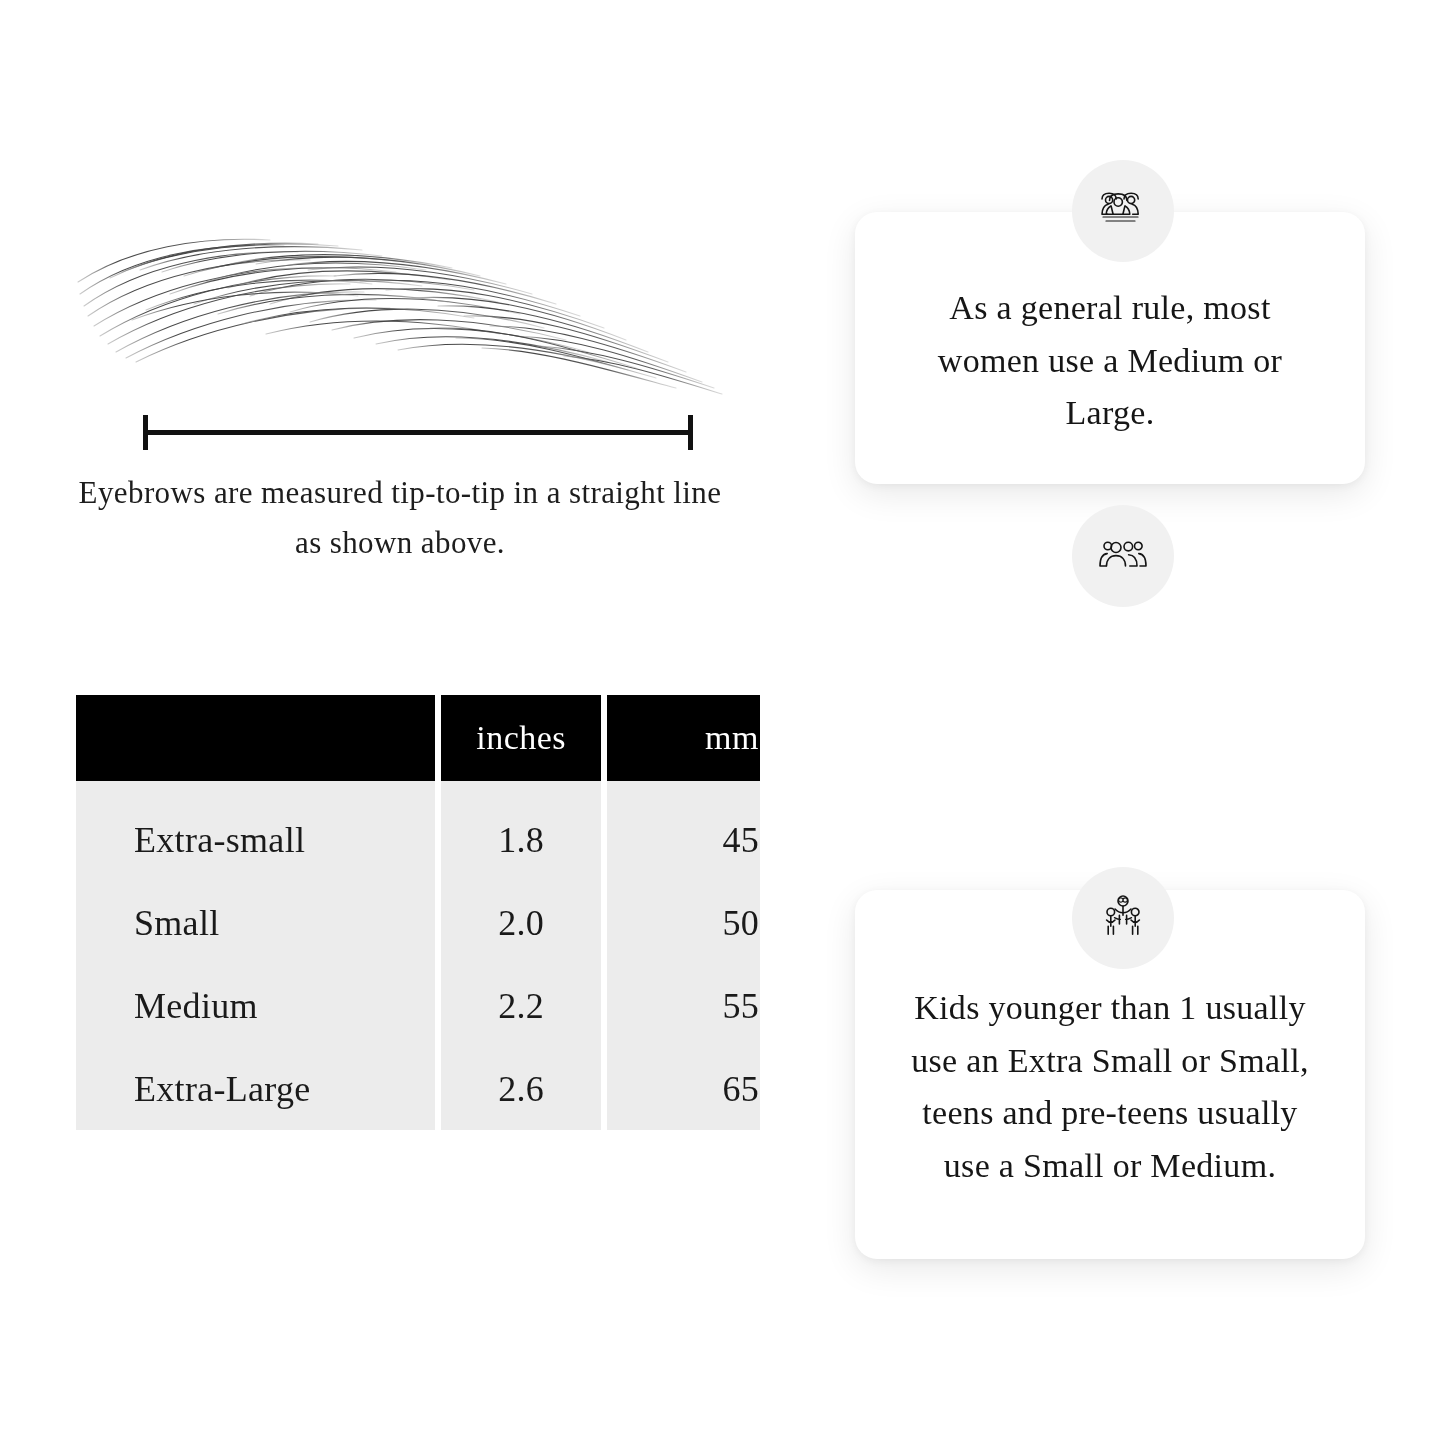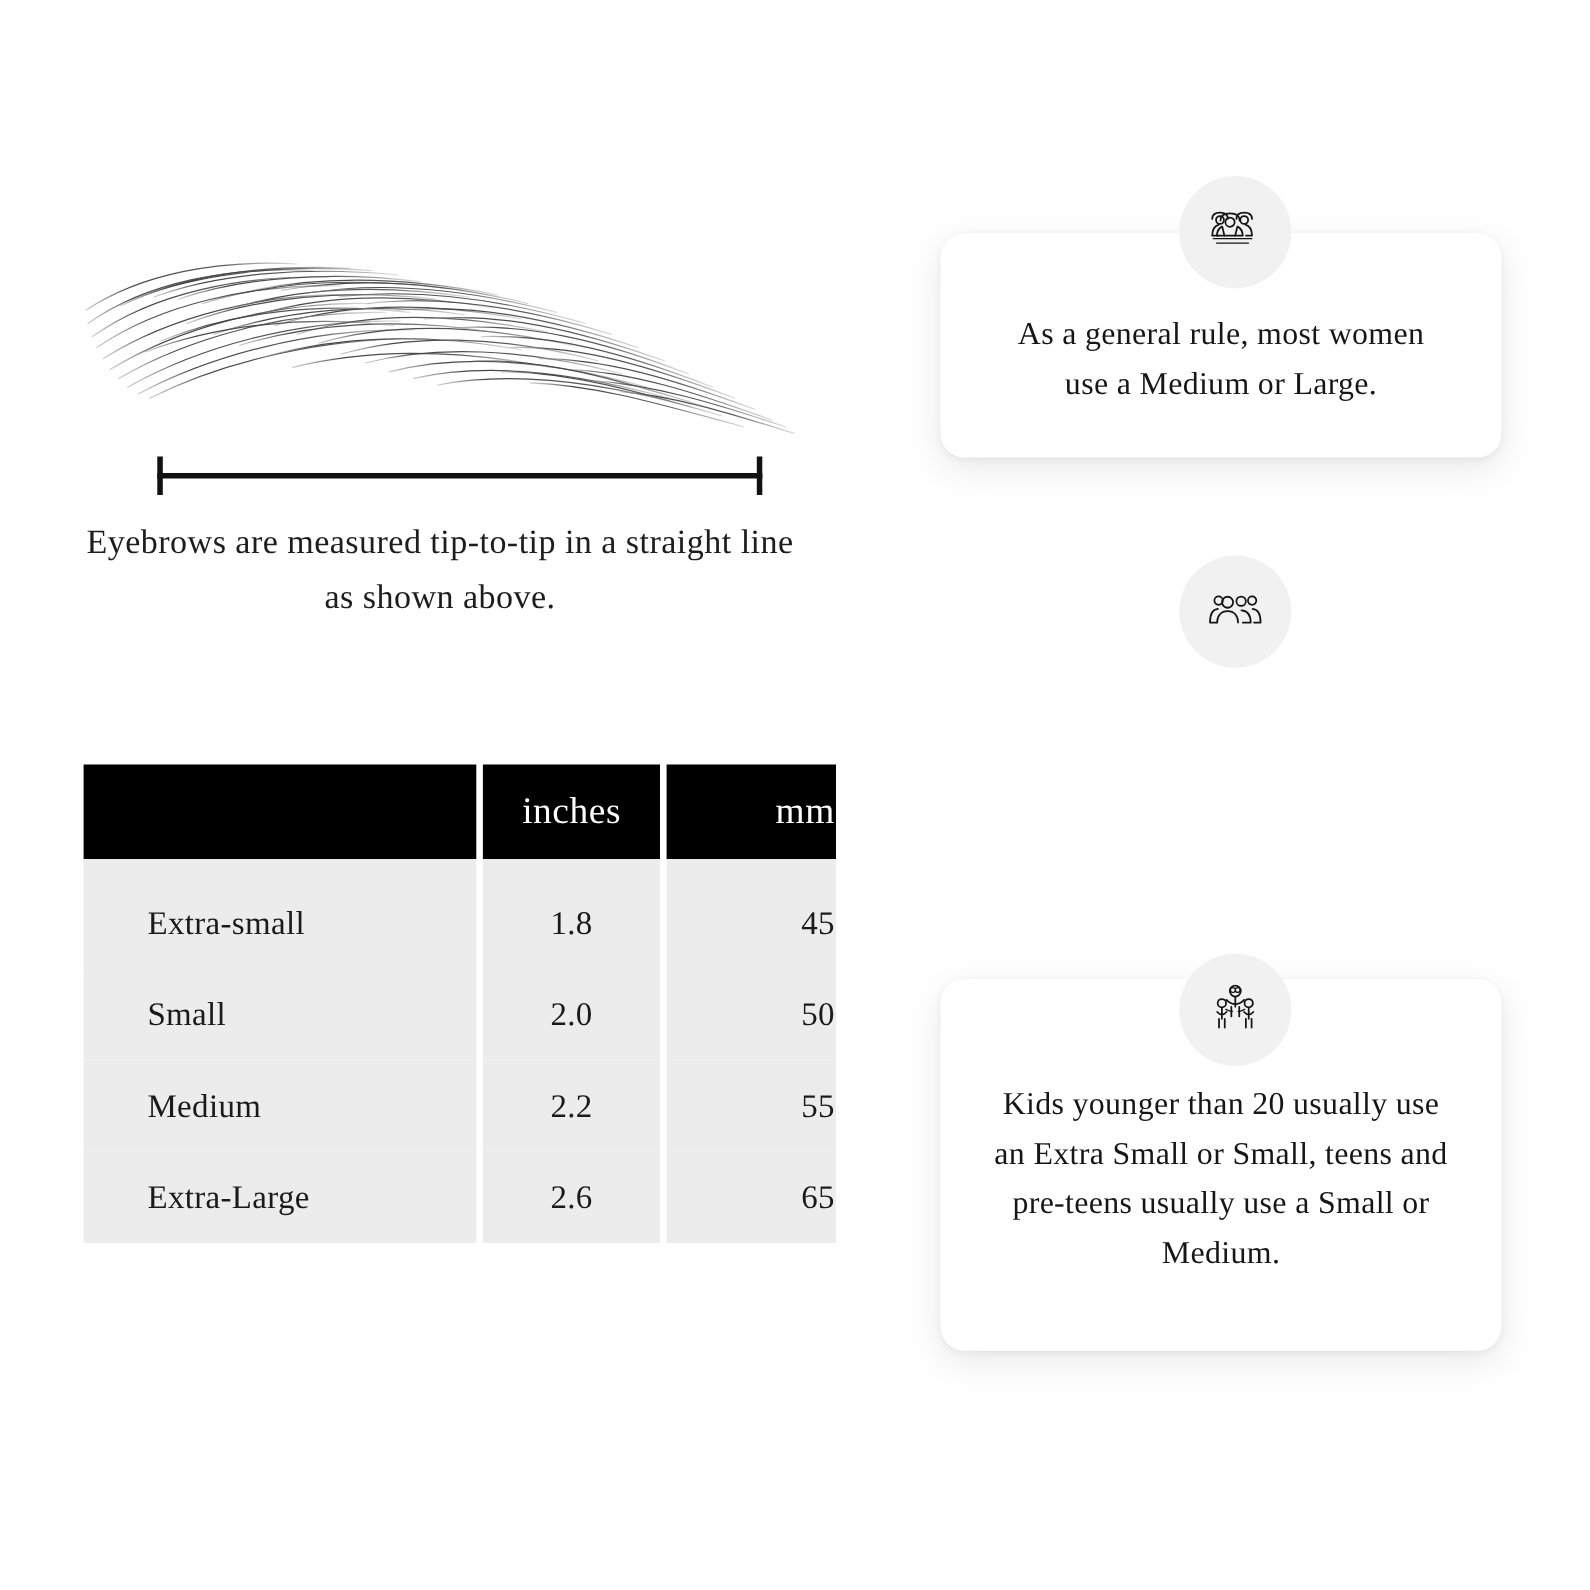--- a/index.html
+++ b/index.html
@@ -91,21 +91,21 @@
     color: #ffffff;
     font-weight: normal;
     font-size: 34px;
     height: 84px;
     vertical-align: middle;
     letter-spacing: 0.5px;
   }
   .size-table th.blank { background: #000000; }
   .size-table td {
     background: #ececec;
-    font-size: 30px;
+    font-size: 36px;
     height: 81px;
     color: #1a1a1a;
     letter-spacing: 0.3px;
   }
   .size-table .c-name {
     width: 346px;
     text-align: left;
     padding-left: 58px;
   }
   .size-table .c-in {
@@ -130,21 +130,21 @@
     position: absolute;
     left: 55px;
     width: 510px;
     background: #ffffff;
     border-radius: 22px;
     box-shadow: 0 10px 34px rgba(0,0,0,0.09), 0 2px 8px rgba(0,0,0,0.05);
     text-align: center;
     box-sizing: border-box;
   }
   .note-card .note-text {
-    font-size: 29px;
+    font-size: 34px;
     line-height: 1.55;
     color: #161616;
     letter-spacing: 0.3px;
   }
 
   .card-1 { top: 212px; padding: 70px 52px 44px; }
   .card-2 { top: 558px; padding: 70px 52px 44px; }
   .card-3 { top: 890px; padding: 92px 48px 66px; }
 
   .icon-badge {
@@ -304,21 +304,21 @@
         <path d="M31 14.6 a4.3 4.3 0 1 1 8.6 0 a4.3 4.3 0 1 1 -8.6 0"></path>
         <path d="M35.6 22.8 c5.2 0.3 8.4 4.2 8.4 11.2 h-7.2"></path>
         <path d="M41.5 14 a3.8 3.8 0 1 1 7.6 0 a3.8 3.8 0 1 1 -7.6 0"></path>
         <path d="M45.8 21.6 c4.6 0.4 7.2 4.2 7.2 12.4 h-6"></path>
         <path d="M11 14 a3.8 3.8 0 1 1 7.6 0 a3.8 3.8 0 1 1 -7.6 0"></path>
         <path d="M14.2 21.6 c-4.6 0.4-7.2 4.2-7.2 12.4 h6"></path>
       </svg>
     </div>
 
     <div class="note-card card-3">
-      <div class="note-text">Kids younger than 20 usually use an Extra Small or Small, teens and pre-teens usually use a Small or Medium.</div>
+      <div class="note-text">Kids younger than 1 usually use an Extra Small or Small, teens and pre-teens usually use a Small or Medium.</div>
     </div>
     <div class="icon-badge badge-3">
       <svg width="56" height="56" viewBox="0 0 56 56" fill="none" stroke="#141414" stroke-width="1.6" stroke-linecap="round" stroke-linejoin="round" aria-hidden="true">
         <path d="M23 11 a5 5 0 1 1 10 0 a5 5 0 1 1 -10 0"></path>
         <path d="M23.6 10 a2.2 2.2 0 1 0 4.4 0 a2.2 2.2 0 1 0 -4.4 0 M28 10 a2.2 2.2 0 1 0 4.4 0 a2.2 2.2 0 1 0 -4.4 0" stroke-width="1.2"></path>
         <path d="M28 16.2 v9"></path>
         <path d="M20 19 c2.4 2.6 5.2 3.8 8 3.8 c2.8 0 5.6-1.2 8-3.8"></path>
         <path d="M24.4 25.4 v8.6 M31.6 25.4 v8.6"></path>
         <path d="M12 22 a3.8 3.8 0 1 1 7.6 0 a3.8 3.8 0 1 1 -7.6 0"></path>
         <path d="M15.8 26.4 v9.8 M11.6 30 c1.4 1.6 2.8 2.4 4.2 2.4 M20 30 c-1.4 1.6-2.8 2.4-4.2 2.4"></path>

